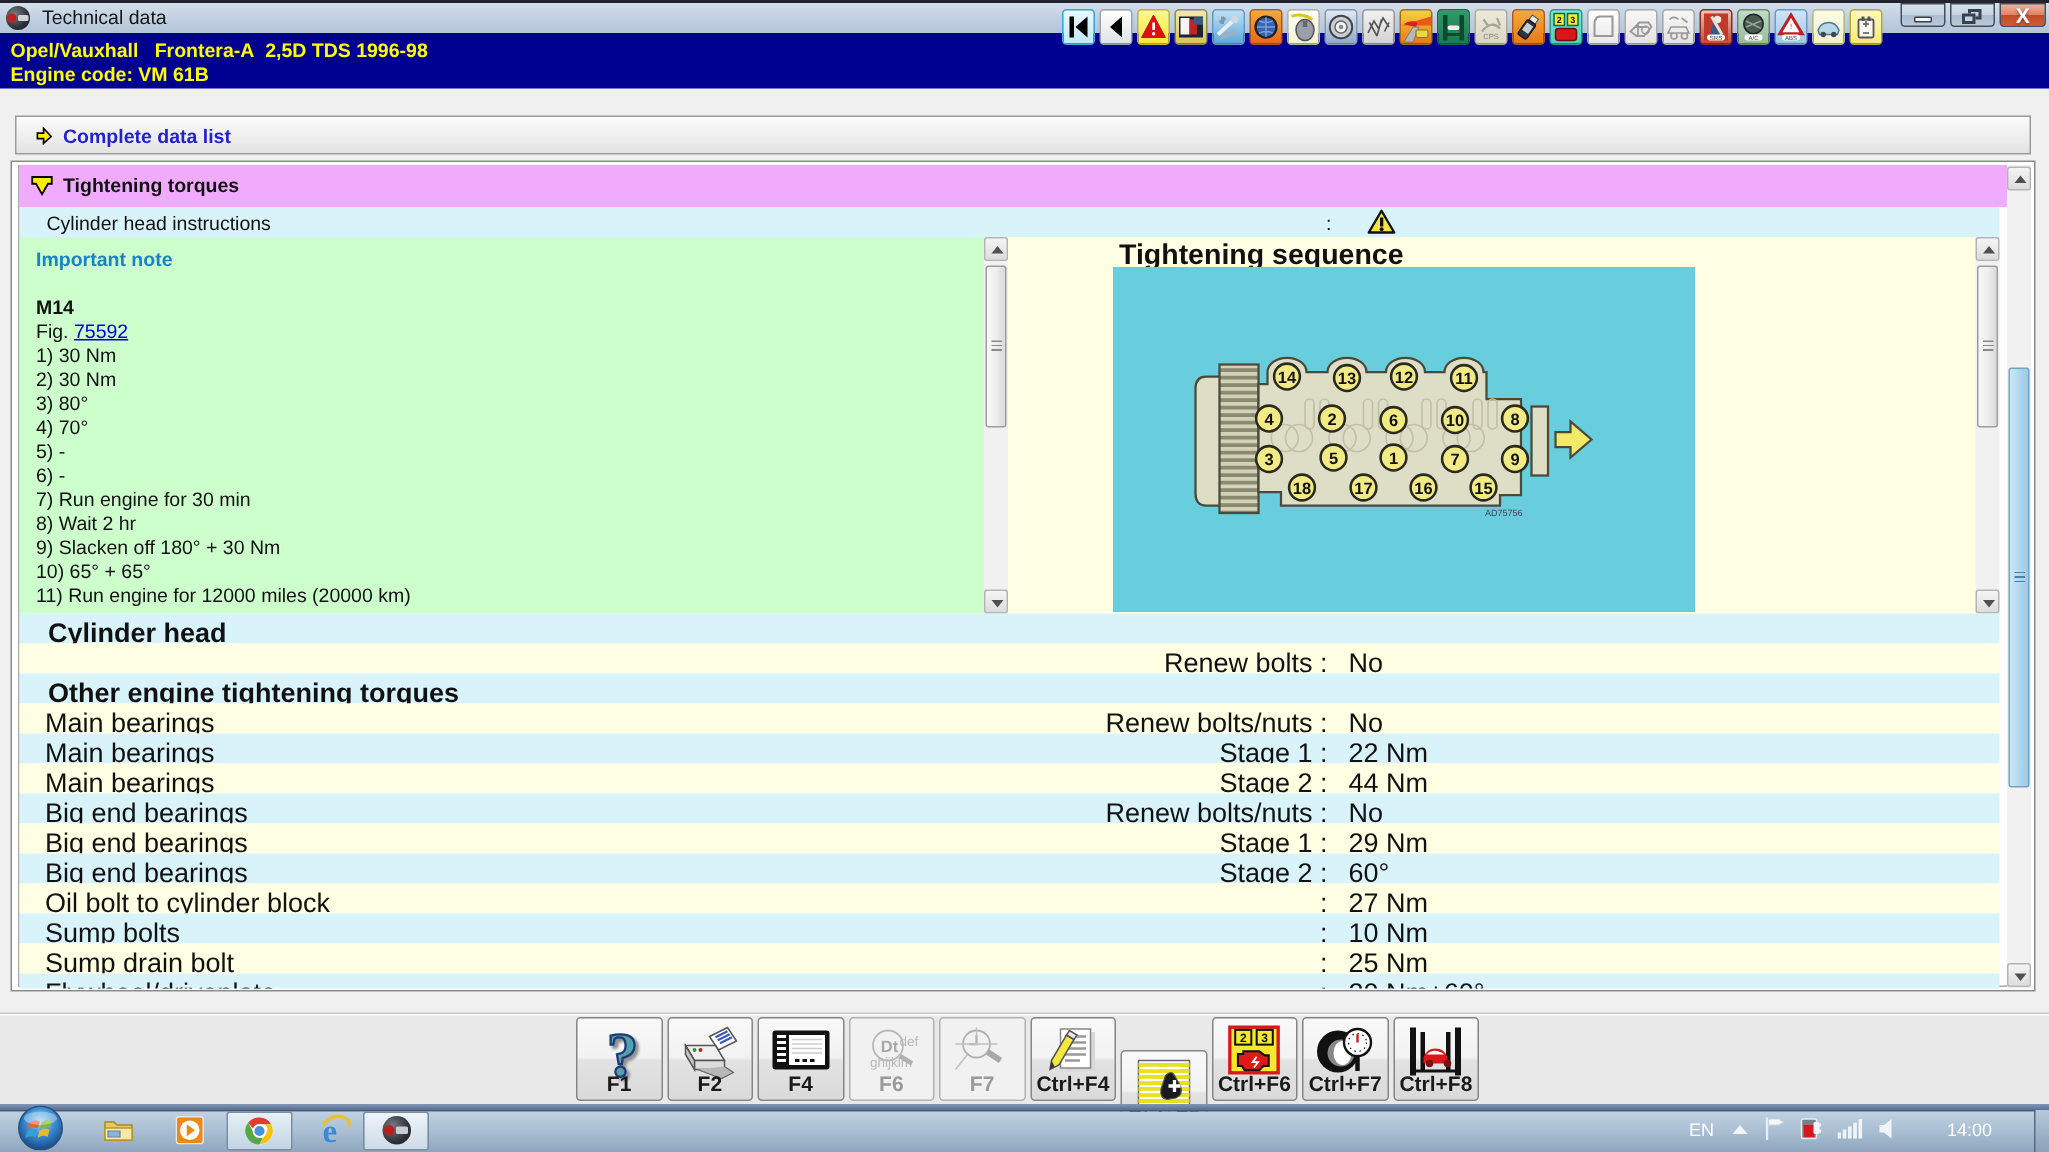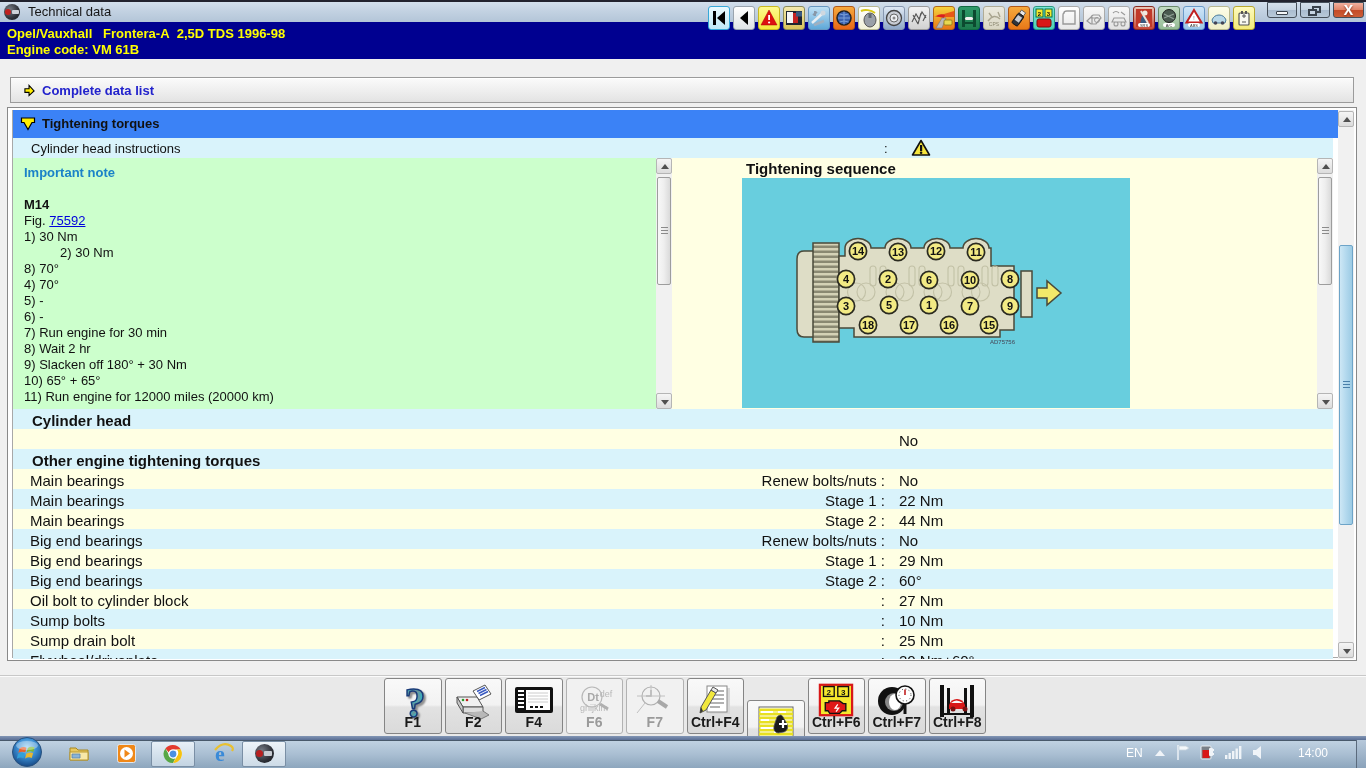--- a/index.html
+++ b/index.html
@@ -31,45 +31,45 @@
 
 #cdl { left:10px; top:77px; width:1344px; height:26px; border:1px solid #9b9b9b;
   background:linear-gradient(180deg,#fbfbfb 0%,#eeeeee 55%,#e3e3e3 100%);
   box-shadow:inset 0 1px 0 #ffffff; }
 #cdl span { position:absolute; left:31px; top:5px; color:#2222cc; font-weight:bold; font-size:13px; }
 
 
 #panel { left:7px; top:107px; width:1350px; height:554px; border:1px solid #898989;
   background:#ffffff; padding:0; }
 #panel-inner { position:absolute; left:4px; top:2px; right:4px; bottom:2px; border:1px solid #a8a8a8; background:#fff; }
-#hdr-tt { left:13px; top:110px; width:1325px; height:28px; background:#3b82f6; }
+#hdr-tt { left:13px; top:110px; width:1325px; height:28px; background:#f0abfc; }
 #hdr-tt b { position:absolute; left:29px; top:6px; font-size:13px; color:#111; }
 #row-chi { left:13px; top:138px; width:1320px; height:20px; background:#d9f3fb; font-size:13px; }
 #row-chi .lbl { position:absolute; left:18px; top:3px; color:#111; }
 #row-chi .col { position:absolute; left:871px; top:3px; color:#111; }
 
 
 #green { left:13px; top:158px; width:643px; height:251px; background:#ccffcc; font-size:13px; color:#111; }
 #green .ln { position:absolute; left:11px; white-space:pre; }
 #yellowp { left:672px; top:158px; width:645px; height:251px; background:#ffffe3; }
-#yellowp b { position:absolute; left:74px; top:2px; font-size:15px; color:#111; }
+#yellowp b { position:absolute; left:74px; top:2px; font-size:19px; color:#111; }
 
 
 .sb { background:#f1f1f1; }
 .sbbtn { position:absolute; left:0; width:16px; height:16px; border:1px solid #b5b5b5; border-radius:2px;
   background:linear-gradient(180deg,#f5f5f5 0%,#eaeaea 45%,#dcdcdc 100%); }
 .sbthumb { position:absolute; left:1px; width:14px; border:1px solid #9d9d9d; border-radius:2px;
   background:linear-gradient(90deg,#f8f8f8 0%,#eeeeee 50%,#dadada 100%); }
 .sbthumb::after { content:""; position:absolute; left:3px; top:50%; margin-top:-4px; width:7px; height:7px;
   background:repeating-linear-gradient(180deg,#8a8a8a 0 1px,transparent 1px 3px); }
 .sbthumb.bluet::after { background:repeating-linear-gradient(180deg,#4a80aa 0 1px,transparent 1px 3px); }
 .arrow { position:absolute; width:0; height:0; }
 
 
-.drow { position:absolute; left:13px; width:1320px; height:20px; font-size:15px; color:#111; overflow:hidden; }
+.drow { position:absolute; left:13px; width:1320px; height:20px; font-size:18px; color:#111; overflow:hidden; }
 .rb { background:#d9f3fb; } .ry { background:#ffffe3; }
 .drow .l { position:absolute; left:17px; top:3px; }
 .drow .lb { position:absolute; left:19px; top:3px; font-weight:bold; }
 .drow .m { position:absolute; left:0; width:872px; top:3px; text-align:right; }
 .drow .v { position:absolute; left:886px; top:3px; font-weight:normal; }
 
 
 #btoolbar { left:0; top:675px; width:1366px; height:61px; background:#e9e9e9; border-top:1px solid #c8c8c8; box-shadow:inset 0 1px 0 #fbfbfb; }
 .fbtn { position:absolute; top:678px; width:58px; height:56px; border:1px solid #858585; border-radius:3px;
   background:linear-gradient(180deg,#f9f9f9 0%,#f2f2f2 48%,#e2e2e2 52%,#dadada 100%); text-align:center; }
@@ -296,22 +296,22 @@
     <rect x="9" y="6" width="2.2" height="6" fill="#111"></rect>
     <circle cx="10.1" cy="13.8" r="1.3" fill="#111"></circle>
   </svg>
 </div>
 
 <div class="abs" id="green">
   <div class="ln" style="top:7px;color:#1a82c8;font-weight:bold;">Important note</div>
   <div class="ln" style="top:39px;font-weight:bold;">M14</div>
   <div class="ln" style="top:55px;">Fig. <span style="color:#0000dd;text-decoration:underline;">75592</span></div>
   <div class="ln" style="top:71px;">1) 30 Nm</div>
-  <div class="ln" style="top:87px;margin-left:36px;">2) 30 Nm</div>
-  <div class="ln" style="top:103px;">8) 70°</div>
+  <div class="ln" style="top:87px;">2) 30 Nm</div>
+  <div class="ln" style="top:103px;">3) 80°</div>
   <div class="ln" style="top:119px;">4) 70°</div>
   <div class="ln" style="top:135px;">5) -</div>
   <div class="ln" style="top:151px;">6) -</div>
   <div class="ln" style="top:167px;">7) Run engine for 30 min</div>
   <div class="ln" style="top:183px;">8) Wait 2 hr</div>
   <div class="ln" style="top:199px;">9) Slacken off 180° + 30 Nm</div>
   <div class="ln" style="top:215px;">10) 65° + 65°</div>
   <div class="ln" style="top:231px;">11) Run engine for 12000 miles (20000 km)</div>
 </div>
 
@@ -415,20 +415,21 @@
   <div class="sbbtn" style="top:532px;">
       <div class="arrow" style="left:4px;top:6px;border-left:4px solid transparent;border-right:4px solid transparent;border-top:5px solid #505050;"></div>
     </div>
 </div>
 
 <div id="rows">
 <div class="drow rb" style="top:409px;height:20px;">
       <span class="lb">Cylinder head</span>
     </div>
 <div class="drow ry" style="top:429px;height:20px;">
+      <span class="m">Renew bolts :</span>
       <span class="v">No</span>
     </div>
 <div class="drow rb" style="top:449px;height:20px;">
       <span class="lb">Other engine tightening torques</span>
     </div>
 <div class="drow ry" style="top:469px;height:20px;">
       <span class="l">Main bearings</span>
       <span class="m">Renew bolts/nuts :</span>
       <span class="v">No</span>
     </div>

